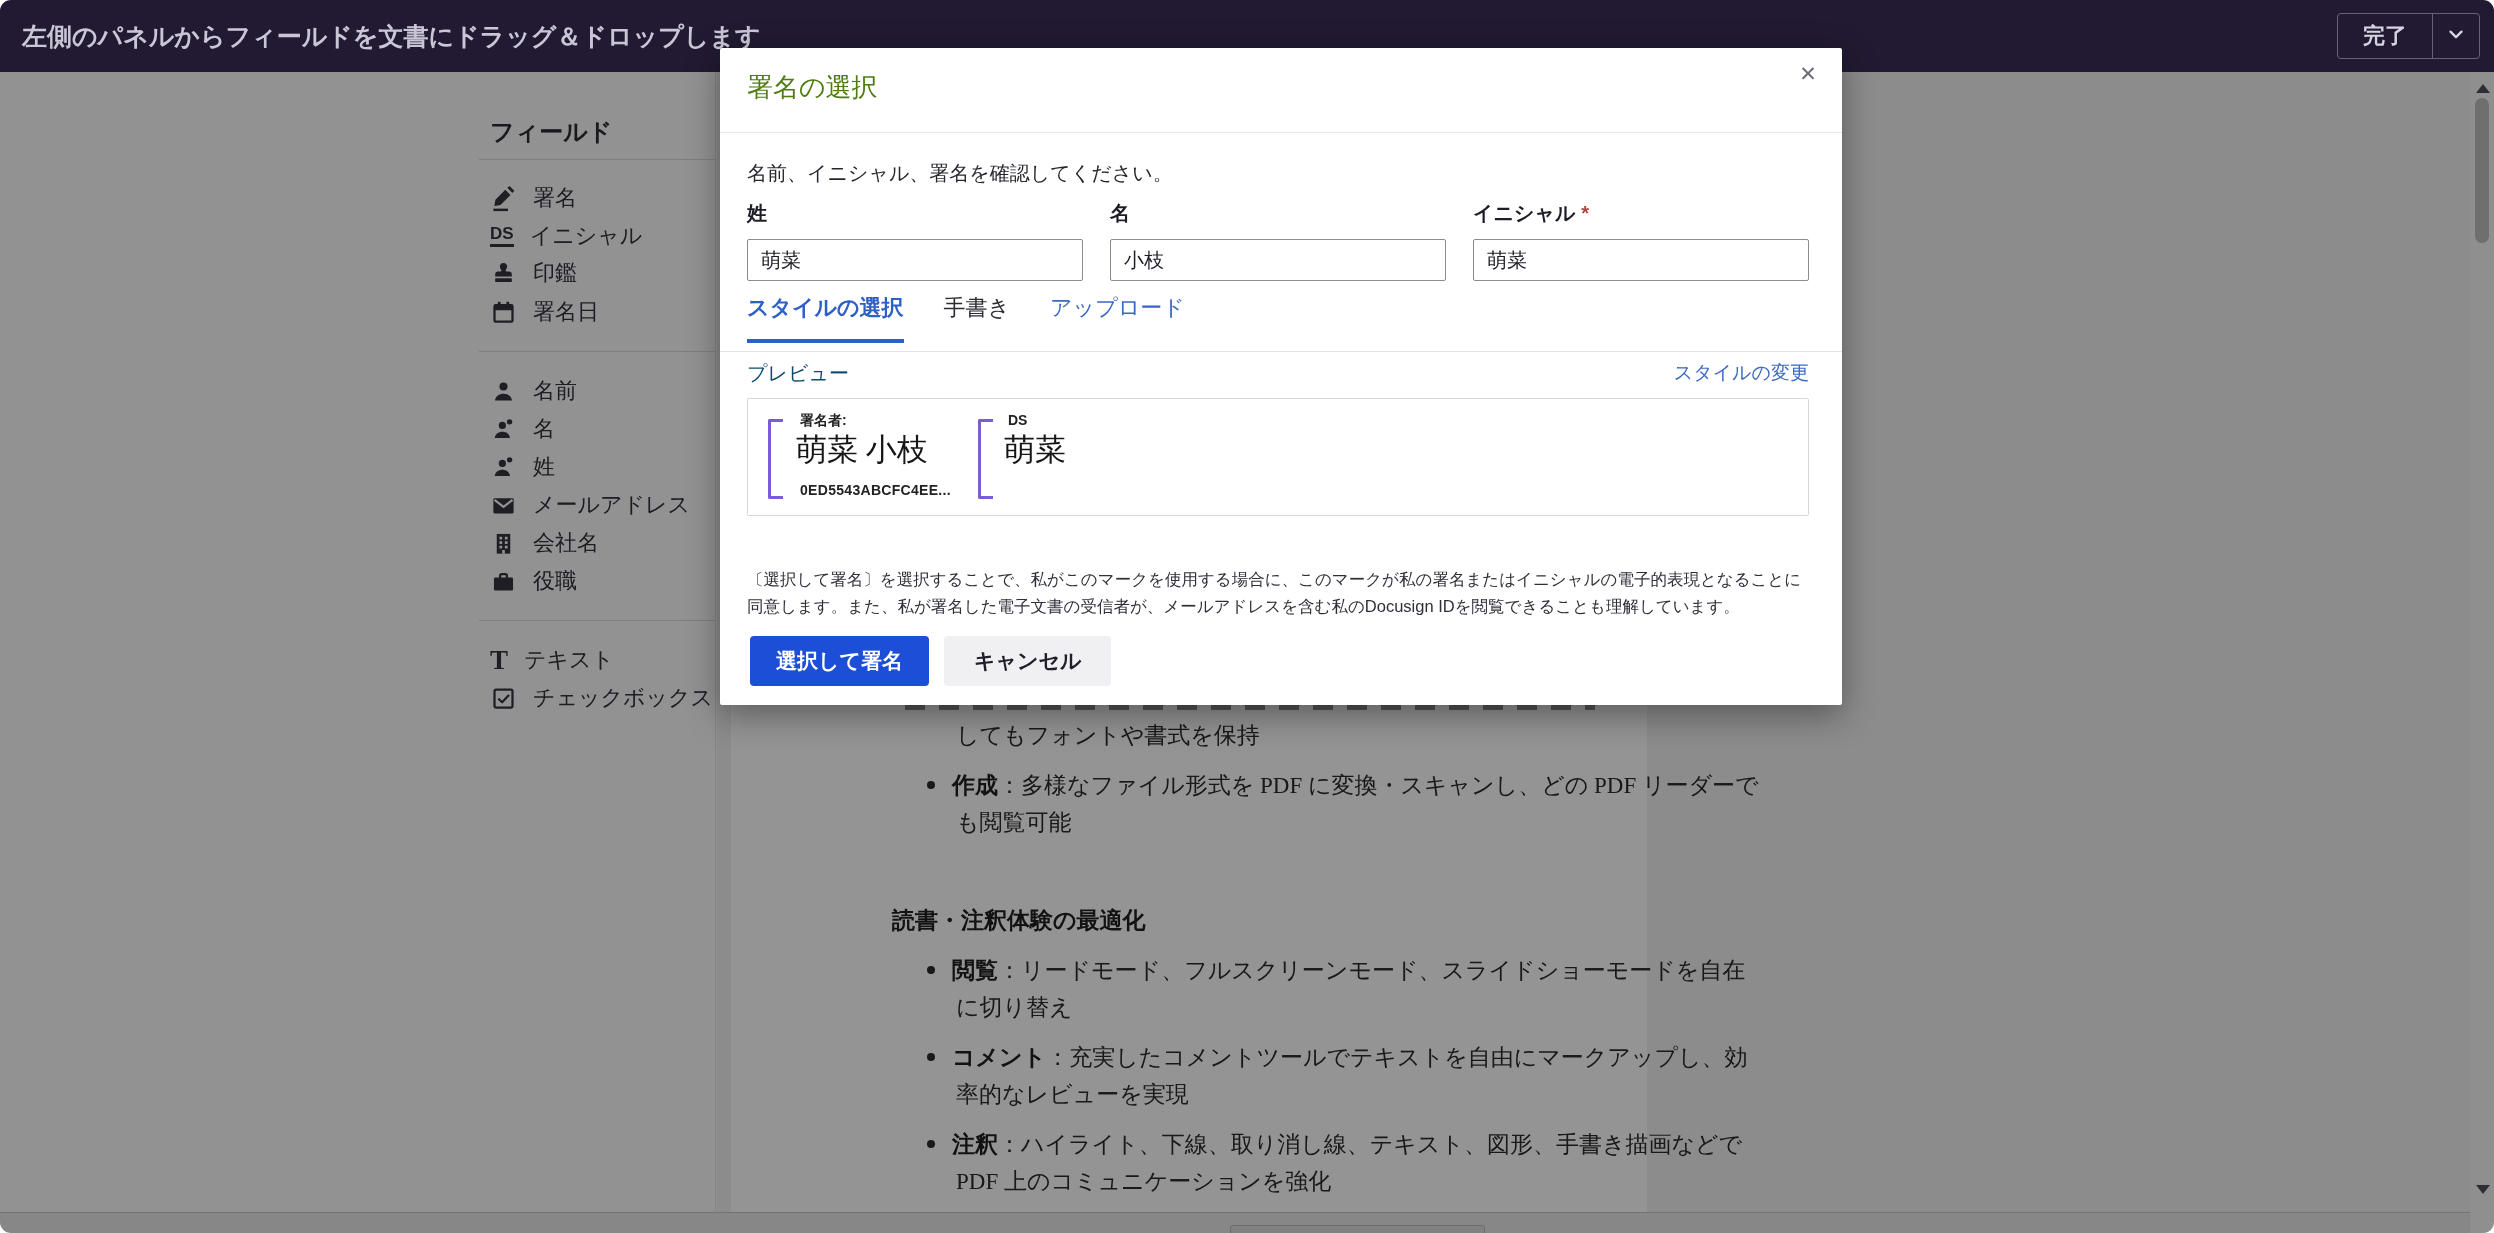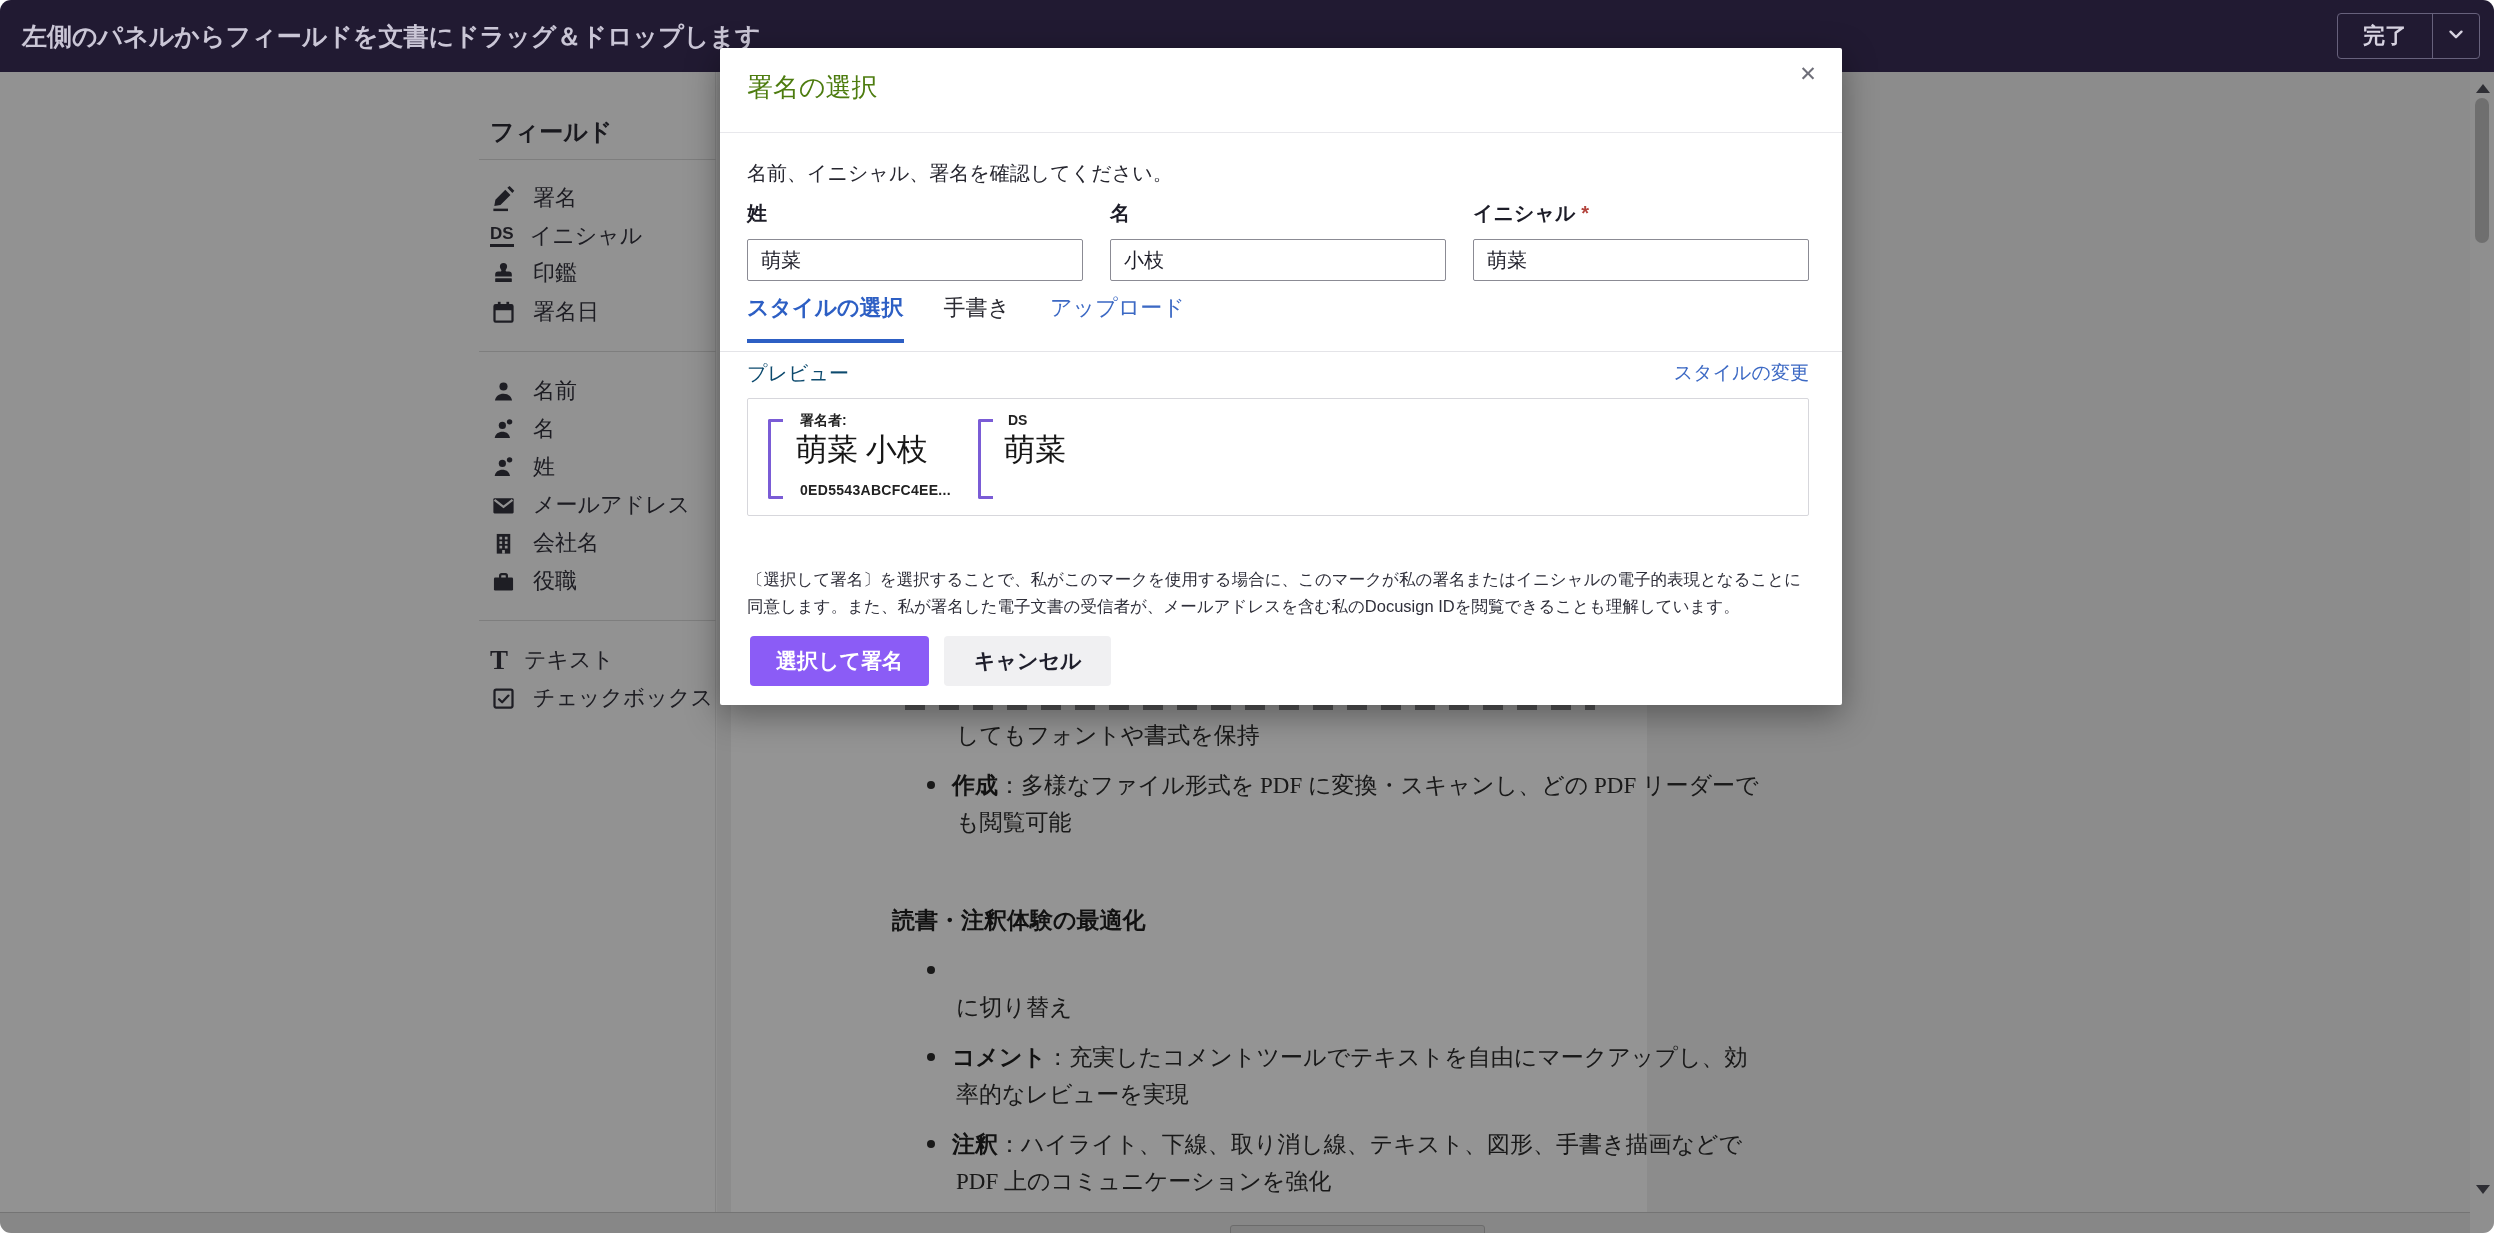--- a/index.html
+++ b/index.html
@@ -76,21 +76,21 @@
   .bk1 { left:20px; } .bk2 { left:230px; }
   .sig-label { position:absolute; left:52px; top:13px; font-size:14px; font-weight:700; color:#222; }
   .sig-name { position:absolute; left:48px; top:30px; font-family:"Liberation Serif", serif; font-size:31px; color:#161616; white-space:nowrap; }
   .sig-id { position:absolute; left:52px; top:83px; font-size:14px; font-weight:700; color:#222; letter-spacing:.3px; }
   .ini-label { position:absolute; left:260px; top:13px; font-size:14px; font-weight:700; color:#222; }
   .ini-value { position:absolute; left:256px; top:30px; font-family:"Liberation Serif", serif; font-size:31px; color:#161616; }
 
   .disclaimer { position:absolute; left:27px; top:518px; width:1062px; font-size:16.5px; line-height:27px; color:#2f2f3a; }
   .modal-actions { position:absolute; left:30px; top:588px; display:flex; gap:15px; }
   .btn { height:50px; border:none; border-radius:4px; font-family:"Liberation Sans", sans-serif; font-size:21px; font-weight:700; cursor:pointer; }
-  .btn-adopt { background:#8b5cf6; color:#ffffff; padding:0 26px; }
+  .btn-adopt { background:#1d4ed8; color:#ffffff; padding:0 26px; }
   .btn-cancel { background:#f0f0f2; color:#1f1f2c; padding:0 30px; font-weight:600; }
 
   svg .fl { fill:#35343f; } svg .st { fill:none; stroke:#35343f; stroke-width:2; stroke-linecap:round; stroke-linejoin:round; }
 </style>
 </head>
 <body>
 
 <div class="app">
 
   <div class="topbar">
@@ -218,20 +218,21 @@
 
         <div class="doc-line" style="left:225px; top:648px;"><span>してもフォントや書式を保持</span></div>
 
         <div class="doc-bullet-dot" style="left:196px; top:709px;"></div>
         <div class="doc-line" style="left:221px; top:698px;"><span class="lead">作成</span><span>：多様なファイル形式を PDF に変換・スキャンし、どの PDF リーダーで</span></div>
         <div class="doc-line" style="left:225px; top:735px;"><span>も閲覧可能</span></div>
 
         <div class="doc-heading" style="left:161px; top:833px;">読書・注釈体験の最適化</div>
 
         <div class="doc-bullet-dot" style="left:196px; top:894px;"></div>
+        <div class="doc-line" style="left:221px; top:883px;"><span class="lead">閲覧</span><span>：リードモード、フルスクリーンモード、スライドショーモードを自在</span></div>
         <div class="doc-line" style="left:225px; top:920px;"><span>に切り替え</span></div>
 
         <div class="doc-bullet-dot" style="left:196px; top:981px;"></div>
         <div class="doc-line" style="left:221px; top:970px;"><span class="lead">コメント</span><span>：充実したコメントツールでテキストを自由にマークアップし、効</span></div>
         <div class="doc-line" style="left:225px; top:1007px;"><span>率的なレビューを実現</span></div>
 
         <div class="doc-bullet-dot" style="left:196px; top:1068px;"></div>
         <div class="doc-line" style="left:221px; top:1057px;"><span class="lead">注釈</span><span>：ハイライト、下線、取り消し線、テキスト、図形、手書き描画などで</span></div>
         <div class="doc-line" style="left:225px; top:1094px;"><span>PDF 上のコミュニケーションを強化</span></div>
       </div>

